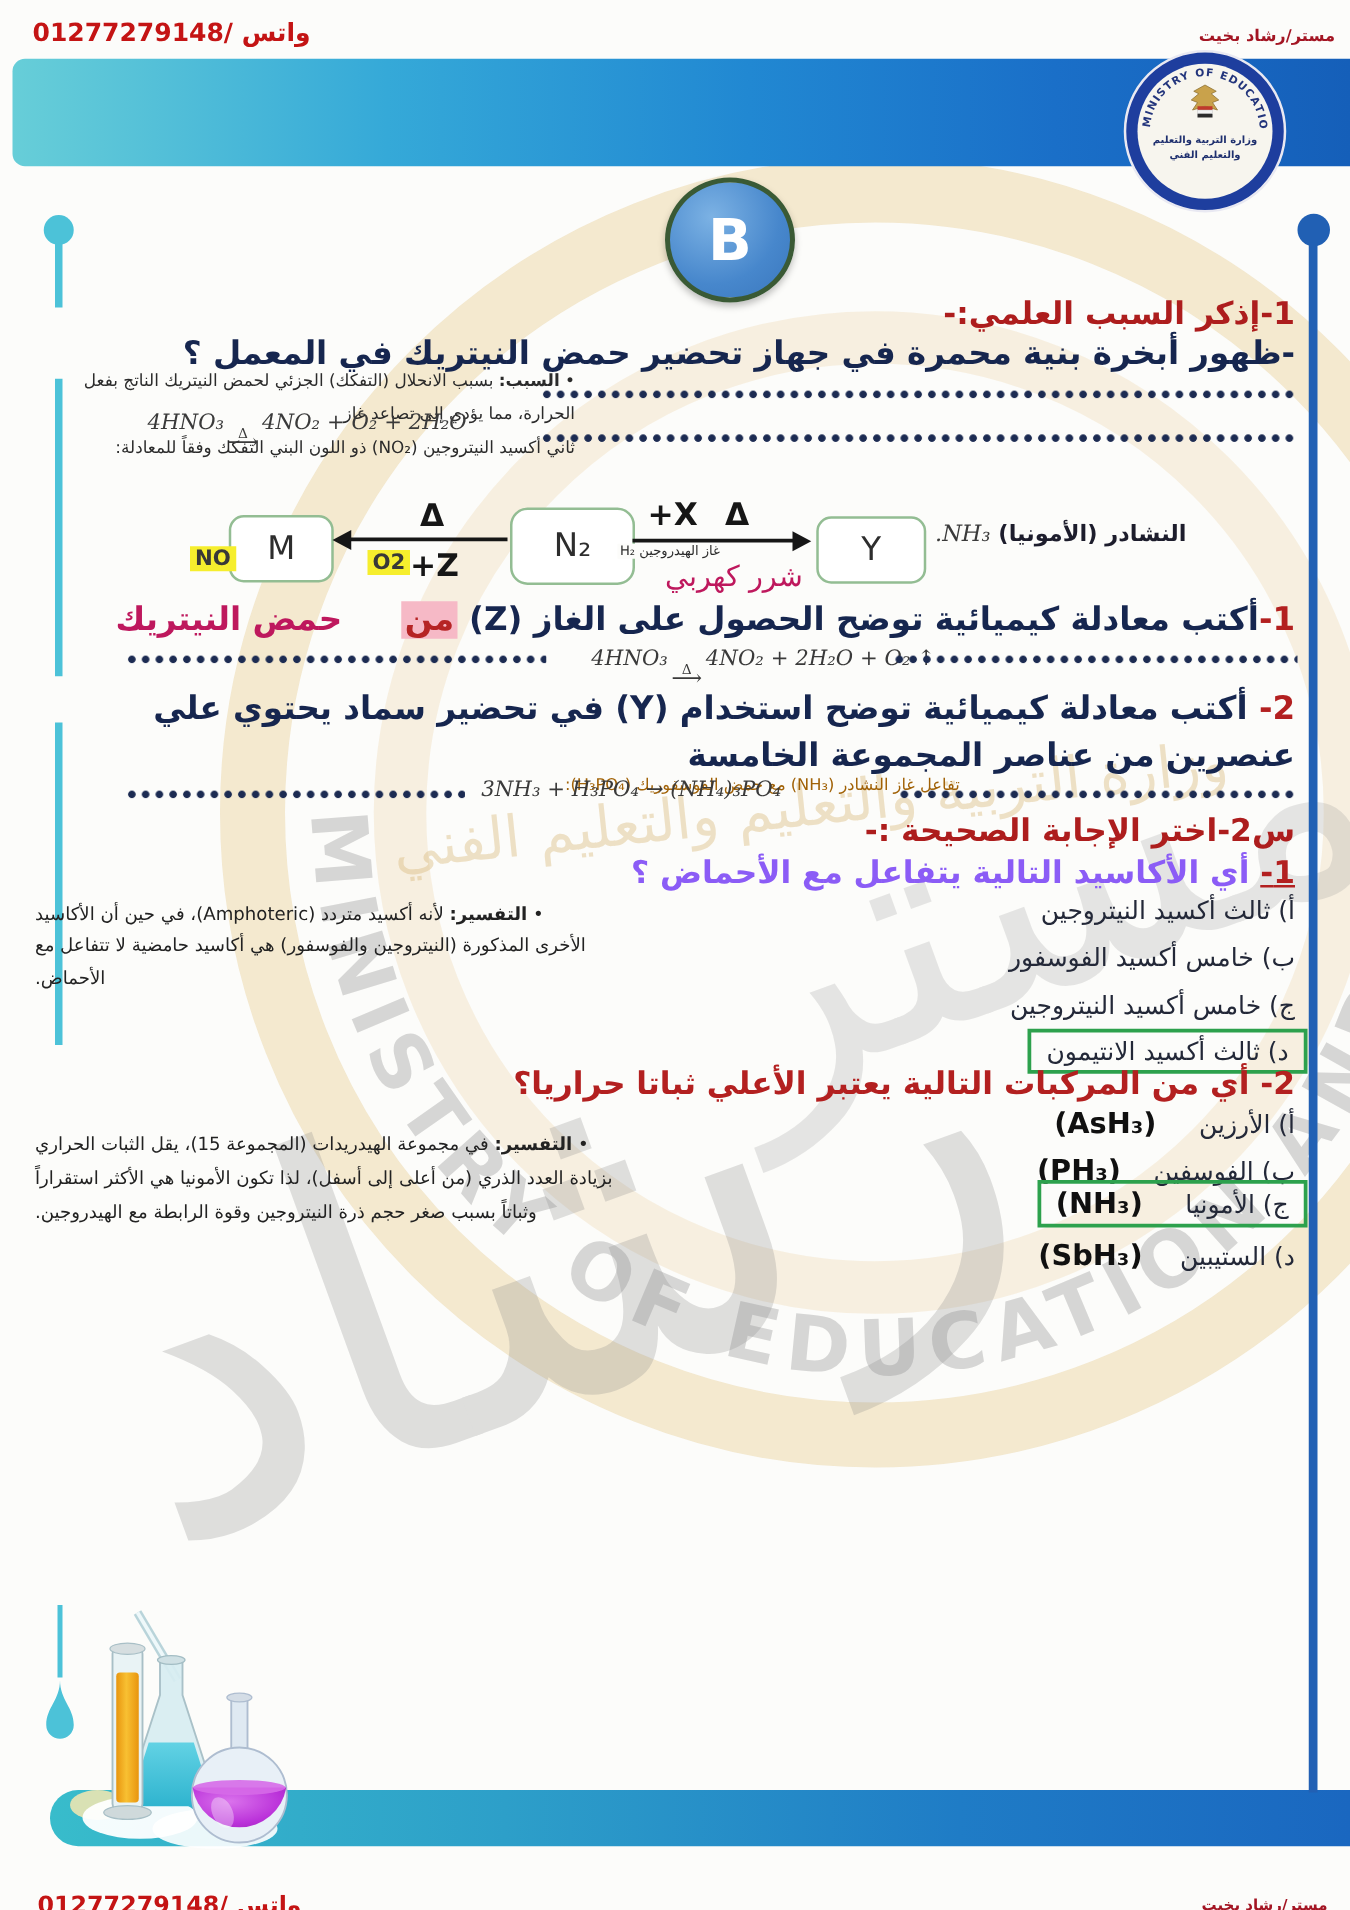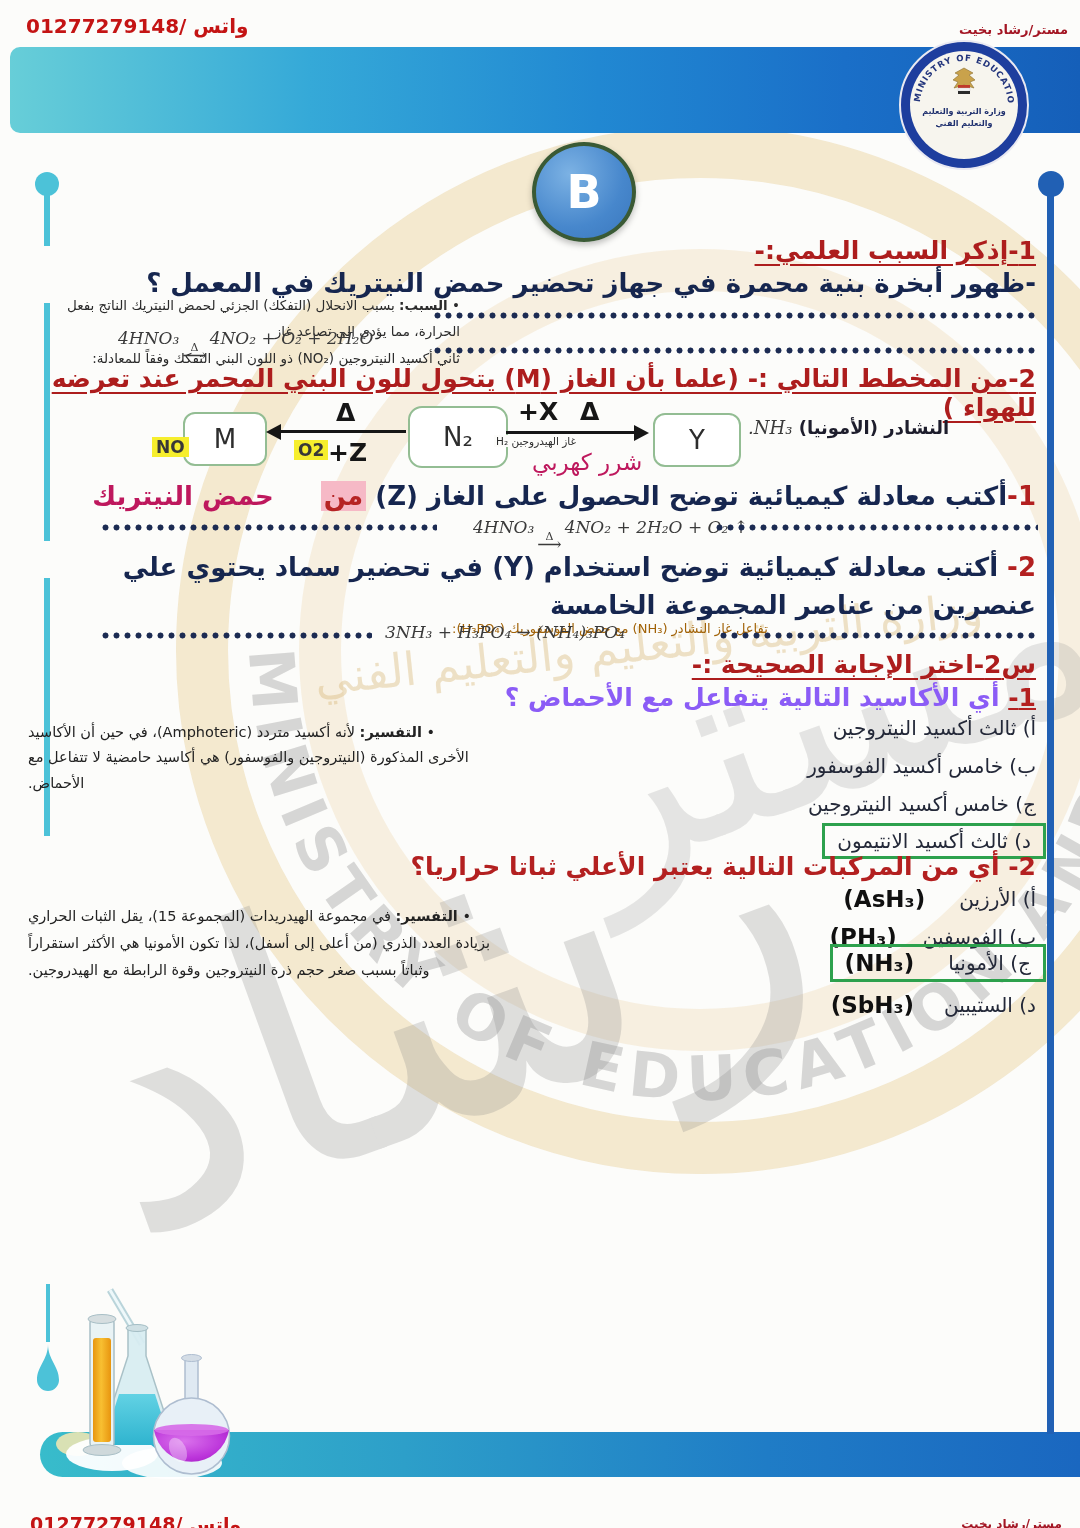--- a/index.html
+++ b/index.html
@@ -15,21 +15,21 @@
   .badge{left:532px;top:142px;width:96px;height:92px;border-radius:50%;
          background:radial-gradient(circle at 35% 30%,#7cb2e4,#4787cc 60%,#3a77bd);
          border:4px solid #3a5a35;box-shadow:0 3px 6px rgba(0,0,0,.25);
          display:flex;align-items:center;justify-content:center;}
   .badge span{color:#fff;font-size:46px;font-weight:bold;}
   
   .deco-teal{background:#4cc2d8;}
   .deco-blue{background:#2160b4;}
   .circ{border-radius:50%;}
   
-  .red-h{color:#ad1d1d;font-weight:bold;font-size:25px;text-decoration:underline;text-underline-offset:5px;}
+  .red-h{color:#ad1d1d;font-weight:bold;font-size:25px;text-underline-offset:5px;}
   .navy-q{color:#16264f;font-weight:bold;font-size:26px;line-height:1.35;}
   .small-note{font-size:13.5px;color:#2b2b2b;line-height:1.95;text-align:right;}
   .small-note b{font-weight:bold;}
   .eq{font-family:"DejaVu Serif",serif;font-style:italic;color:#3a3a3a;font-size:17px;white-space:nowrap;text-align:center;}
   .rxn{display:inline-flex;flex-direction:column;align-items:center;vertical-align:-7px;line-height:.55;margin:0 3px;}
   .rxn .d{font-size:11px;font-style:normal;}
   .rxn .a{font-size:17px;font-style:normal;}
   .dots{height:9px;background-image:radial-gradient(circle,#1c2b52 2.7px,transparent 3.3px);
         background-size:11px 9px;background-repeat:repeat-x;background-position:left center;}
   .pink-hl{background:#f6b9c6;color:#b62424;padding:0 3px;margin-left:38px;}
@@ -125,21 +125,20 @@
   <div class="abs dots" style="left:432px;top:311px;width:606px;z-index:2;"></div>
   <div class="abs dots" style="left:432px;top:346px;width:606px;z-index:2;"></div>
 
   <div class="abs eq" style="left:118px;top:328px;z-index:2;">
     <span>4HNO₃</span><span class="rxn">
         <span class="d">Δ</span>
         <span class="a">⟶</span>
       </span><span>4NO₂ + O₂ + 2H₂O</span>
   </div>
 
-  <div class="abs red-h rtl" style="right:44px;top:364px;z-index:2;">2-من المخطط التالي :- (علما بأن الغاز (M) يتحول للون البني المحمر عند تعرضه للهواء )</div>
 
   <div>
     <div class="dbox" style="left:183px;top:412px;width:80px;height:50px;z-index:2;">
       <span>M</span>
     </div>
     <div class="ytag" style="left:152px;top:437px;z-index:3;">
       <span>NO</span>
     </div>
     <div class="dbox" style="left:408px;top:406px;width:96px;height:58px;border-radius:14px;z-index:2;">
       <span>N₂</span>

